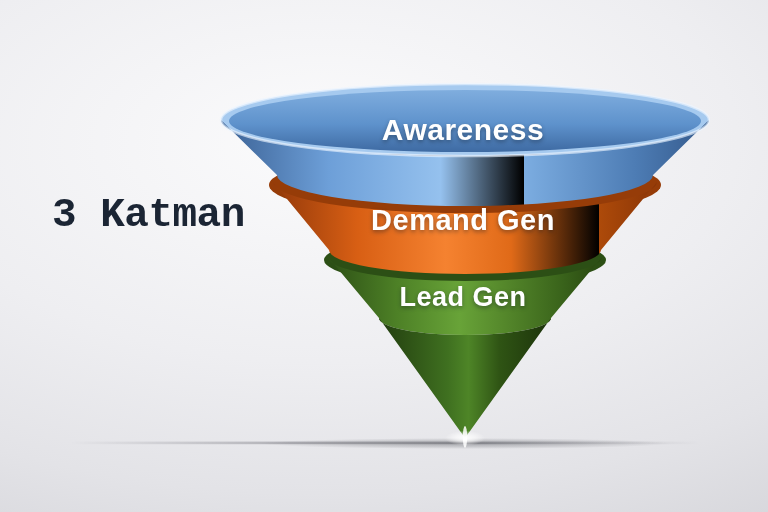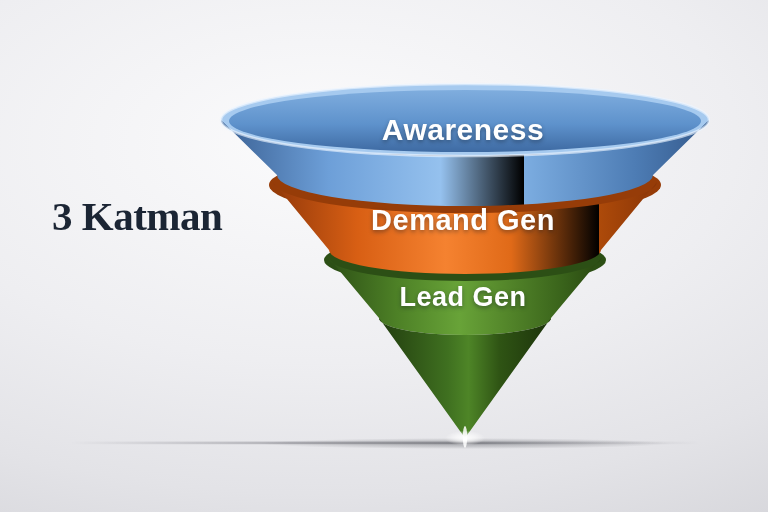--- a/index.html
+++ b/index.html
@@ -7,21 +7,21 @@
     position:relative;
     width:768px; height:512px;
     overflow:hidden;
     font-family:"Liberation Sans", sans-serif;
     background:
       radial-gradient(120% 95% at 42% 28%, #fbfbfc 0%, #eeeef1 45%, #e3e3e7 72%, #d2d2d7 100%);
   }
   .side-label {
     position:absolute;
     left:52px; top:192px;
-    font-family:Liberation Serif, serif;
+    font-family:Liberation Mono, monospace;
     font-weight:700;
     font-size:41px;
     letter-spacing:-0.5px;
     color:#1b2534;
     user-select:none;
     text-align:right;
   }
   svg.funnel { position:absolute; left:0; top:0; }
   .stage-label {
     font-family:"Liberation Sans", sans-serif;

